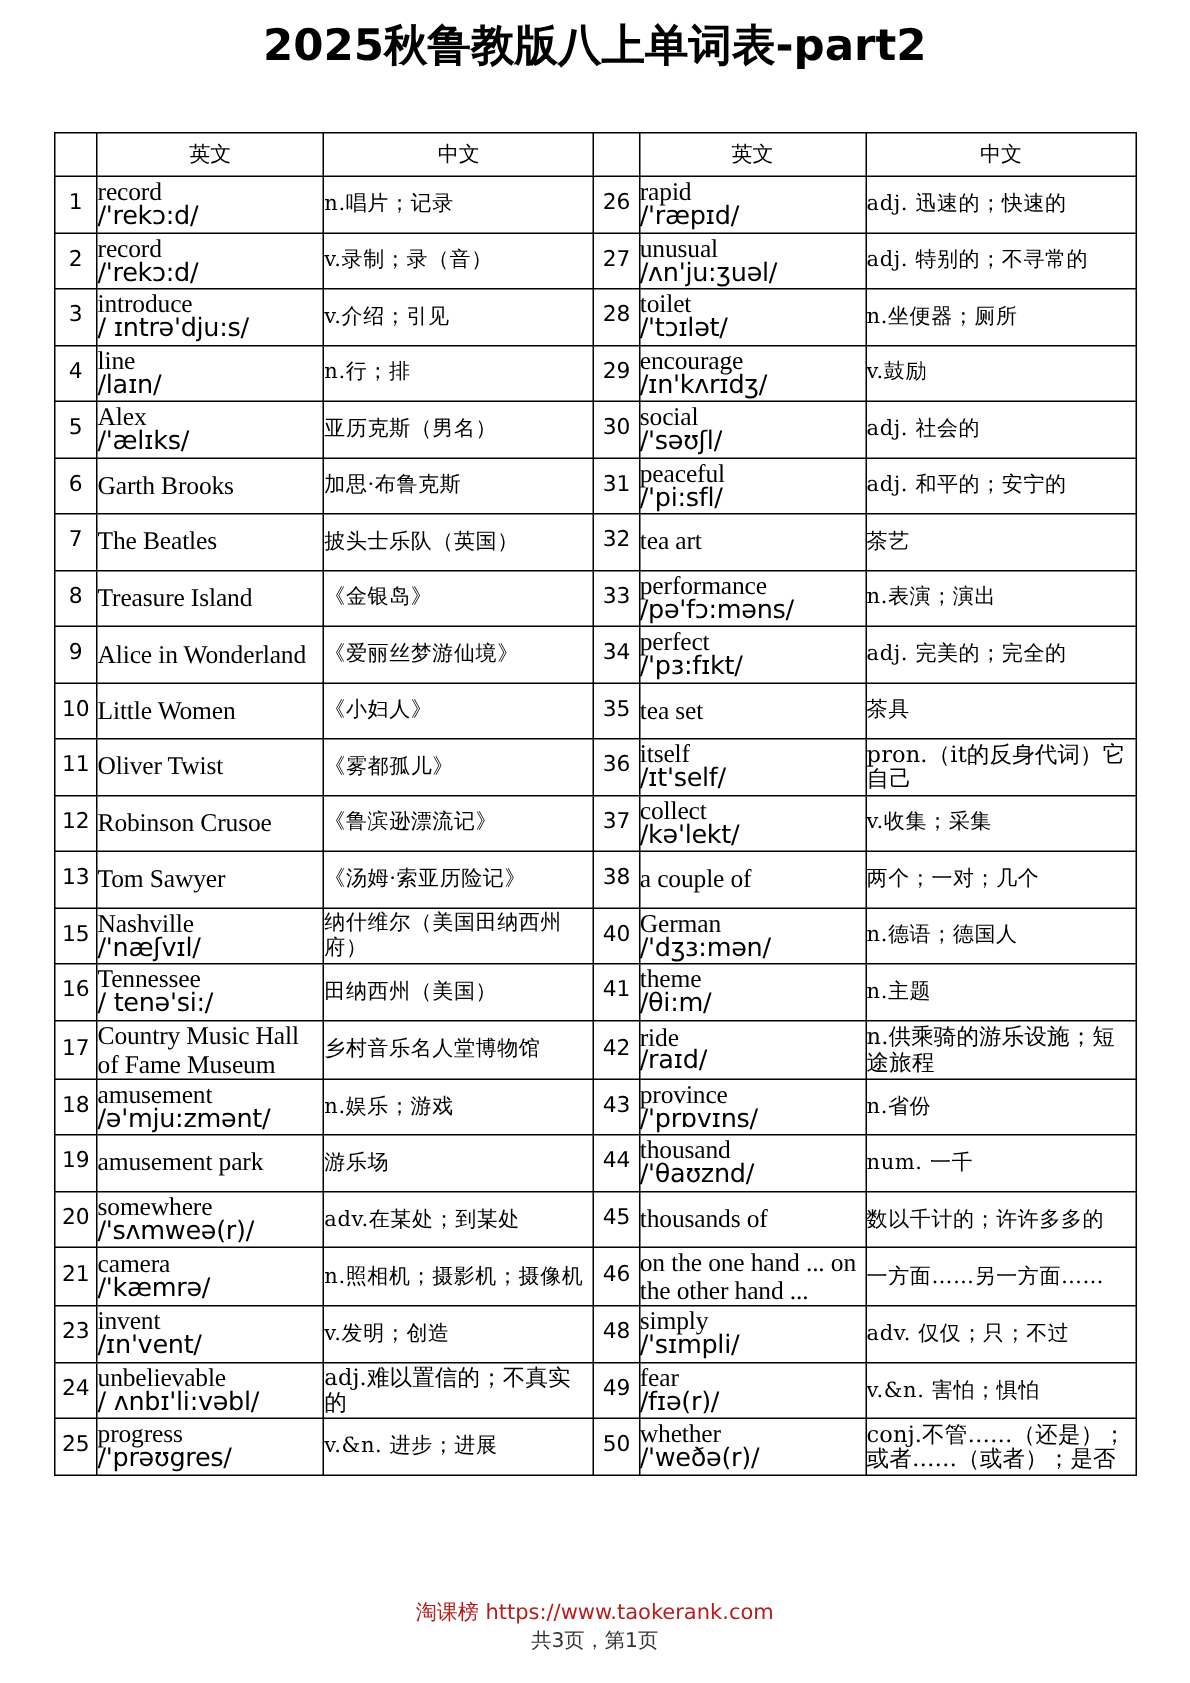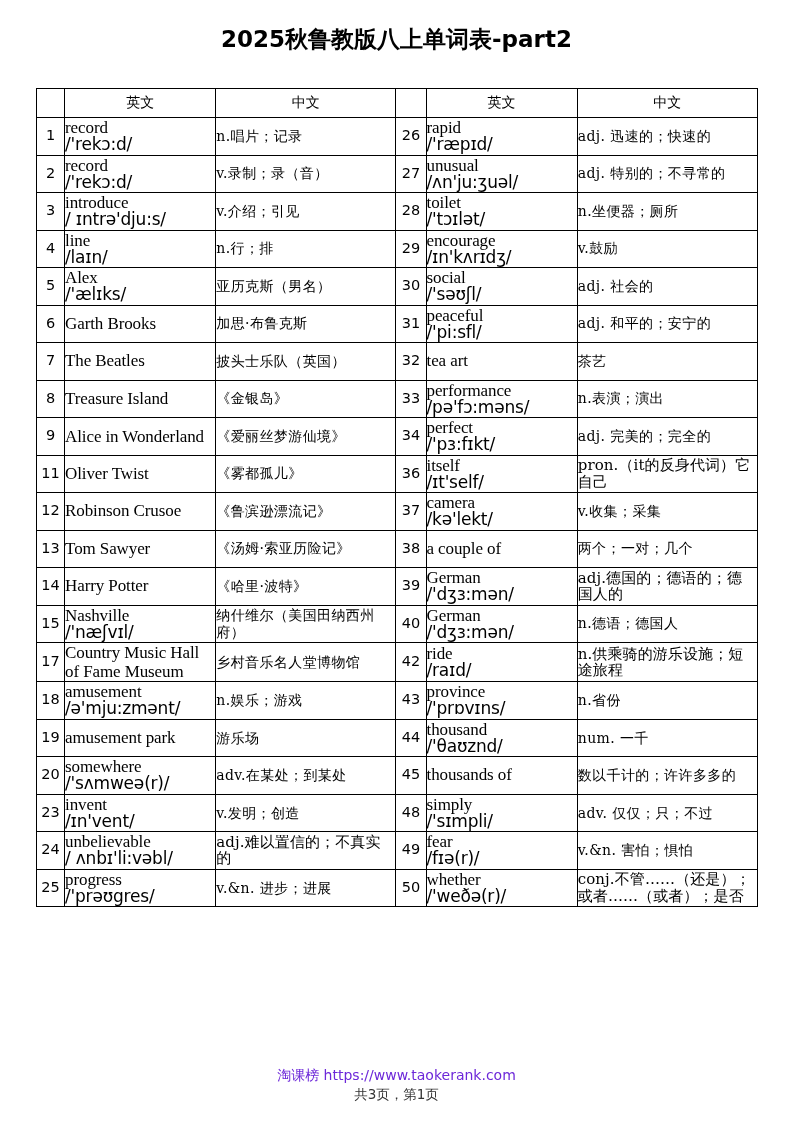--- a/index.html
+++ b/index.html
@@ -17,24 +17,24 @@
   }
   .page {
     width: 793px;
     height: 1122px;
     position: relative;
     box-sizing: border-box;
   }
   .doc-title {
     text-align: center;
     font-family: "DejaVu Sans", sans-serif;
-    font-size: 23px;
+    font-size: 29px;
     font-weight: 700;
     letter-spacing: 0px;
-    padding-top: 28px;
+    padding-top: 16px;
     line-height: 1.0;
     white-space: nowrap;
   }
   .table-wrap {
     position: absolute;
     left: 36px;
     top: 88px;
     width: 722px;
   }
   table.vocab {
@@ -107,21 +107,21 @@
   .footer {
     position: absolute;
     left: 0;
     top: 1066px;
     width: 793px;
     text-align: center;
     font-family: "DejaVu Sans", sans-serif;
   }
   .watermark {
     font-size: 14px;
-    color: #6d28d9;
+    color: #b91c1c;
     line-height: 1.35;
   }
   .pagenum {
     font-size: 13.5px;
     color: #333333;
     line-height: 1.3;
     margin-top: 1px;
   }
 </style>
 </head>
@@ -267,83 +267,96 @@
             </td>
             <td class="cn-cell">《爱丽丝梦游仙境》</td>
             <td class="num-cell">34</td>
             <td class="en-cell">
               <span class="word">perfect</span>
               <span class="phon">/'pɜ:fɪkt/</span>
             </td>
             <td class="cn-cell">adj. 完美的；完全的</td>
           </tr>
           <tr class="row">
+            <td class="num-cell">10</td>
+            <td class="en-cell">
+              <span class="word">Little Women</span>
+            </td>
+            <td class="cn-cell">《小妇人》</td>
+            <td class="num-cell">35</td>
+            <td class="en-cell">
+              <span class="word">tea set</span>
+            </td>
+            <td class="cn-cell">茶具</td>
+          </tr>
+          <tr class="row">
             <td class="num-cell">11</td>
             <td class="en-cell">
               <span class="word">Oliver Twist</span>
             </td>
             <td class="cn-cell">《雾都孤儿》</td>
             <td class="num-cell">36</td>
             <td class="en-cell">
               <span class="word">itself</span>
               <span class="phon">/ɪt'self/</span>
             </td>
             <td class="cn-cell tight">pron.（it的反身代词）它自己</td>
           </tr>
           <tr class="row">
             <td class="num-cell">12</td>
             <td class="en-cell">
               <span class="word">Robinson Crusoe</span>
             </td>
             <td class="cn-cell">《鲁滨逊漂流记》</td>
             <td class="num-cell">37</td>
             <td class="en-cell">
-              <span class="word">camera</span>
+              <span class="word">collect</span>
               <span class="phon">/kə'lekt/</span>
             </td>
             <td class="cn-cell">v.收集；采集</td>
           </tr>
           <tr class="row">
             <td class="num-cell">13</td>
             <td class="en-cell">
               <span class="word">Tom Sawyer</span>
             </td>
             <td class="cn-cell">《汤姆·索亚历险记》</td>
             <td class="num-cell">38</td>
             <td class="en-cell">
               <span class="word">a couple of</span>
             </td>
             <td class="cn-cell">两个；一对；几个</td>
           </tr>
           <tr class="row">
-            <td class="num-cell">14</td>
-            <td class="en-cell">
-              <span class="word">Harry Potter</span>
-            </td>
-            <td class="cn-cell">《哈里·波特》</td>
-            <td class="num-cell">39</td>
+            <td class="num-cell">15</td>
+            <td class="en-cell">
+              <span class="word">Nashville</span>
+              <span class="phon">/'næʃvɪl/</span>
+            </td>
+            <td class="cn-cell">纳什维尔（美国田纳西州府）</td>
+            <td class="num-cell">40</td>
             <td class="en-cell">
               <span class="word">German</span>
               <span class="phon">/'dʒɜ:mən/</span>
             </td>
-            <td class="cn-cell tight">adj.德国的；德语的；德国人的</td>
-          </tr>
-          <tr class="row">
-            <td class="num-cell">15</td>
-            <td class="en-cell">
-              <span class="word">Nashville</span>
-              <span class="phon">/'næʃvɪl/</span>
-            </td>
-            <td class="cn-cell">纳什维尔（美国田纳西州府）</td>
-            <td class="num-cell">40</td>
-            <td class="en-cell">
-              <span class="word">German</span>
-              <span class="phon">/'dʒɜ:mən/</span>
-            </td>
             <td class="cn-cell">n.德语；德国人</td>
+          </tr>
+          <tr class="row">
+            <td class="num-cell">16</td>
+            <td class="en-cell">
+              <span class="word">Tennessee</span>
+              <span class="phon">/ tenə'si:/</span>
+            </td>
+            <td class="cn-cell">田纳西州（美国）</td>
+            <td class="num-cell">41</td>
+            <td class="en-cell">
+              <span class="word">theme</span>
+              <span class="phon">/θi:m/</span>
+            </td>
+            <td class="cn-cell">n.主题</td>
           </tr>
           <tr class="row">
             <td class="num-cell">17</td>
             <td class="en-cell">
               <span class="word small">Country Music Hall of Fame Museum</span>
             </td>
             <td class="cn-cell">乡村音乐名人堂博物馆</td>
             <td class="num-cell">42</td>
             <td class="en-cell">
               <span class="word">ride</span>
@@ -383,20 +396,33 @@
             <td class="en-cell">
               <span class="word">somewhere</span>
               <span class="phon">/'sʌmweə(r)/</span>
             </td>
             <td class="cn-cell">adv.在某处；到某处</td>
             <td class="num-cell">45</td>
             <td class="en-cell">
               <span class="word">thousands of</span>
             </td>
             <td class="cn-cell">数以千计的；许许多多的</td>
+          </tr>
+          <tr class="row">
+            <td class="num-cell">21</td>
+            <td class="en-cell">
+              <span class="word">camera</span>
+              <span class="phon">/'kæmrə/</span>
+            </td>
+            <td class="cn-cell">n.照相机；摄影机；摄像机</td>
+            <td class="num-cell">46</td>
+            <td class="en-cell">
+              <span class="word small">on the one hand ... on the other hand ...</span>
+            </td>
+            <td class="cn-cell">一方面……另一方面……</td>
           </tr>
           <tr class="row">
             <td class="num-cell">23</td>
             <td class="en-cell">
               <span class="word">invent</span>
               <span class="phon">/ɪn'vent/</span>
             </td>
             <td class="cn-cell">v.发明；创造</td>
             <td class="num-cell">48</td>
             <td class="en-cell">

